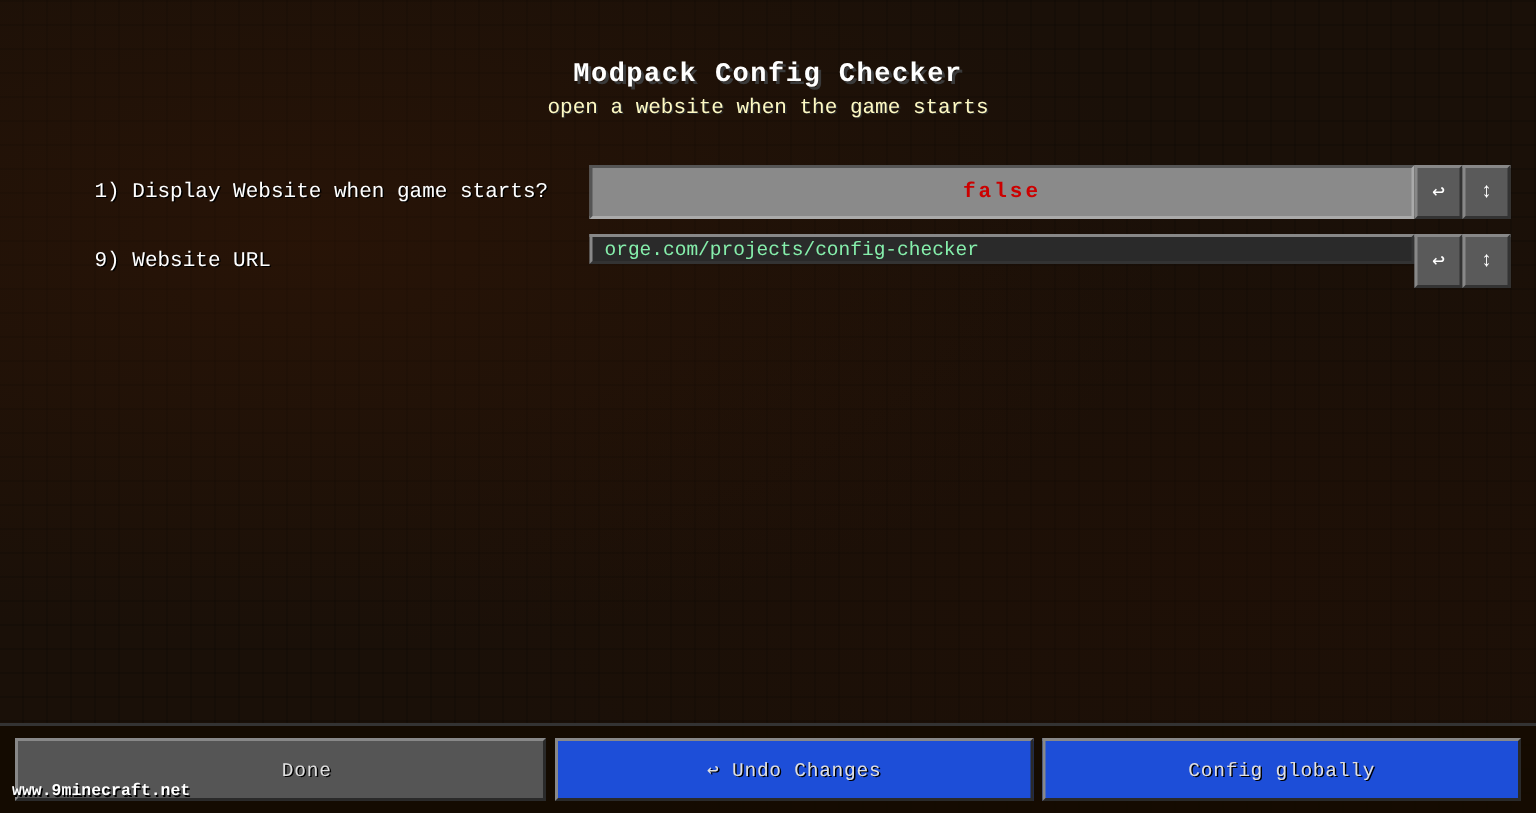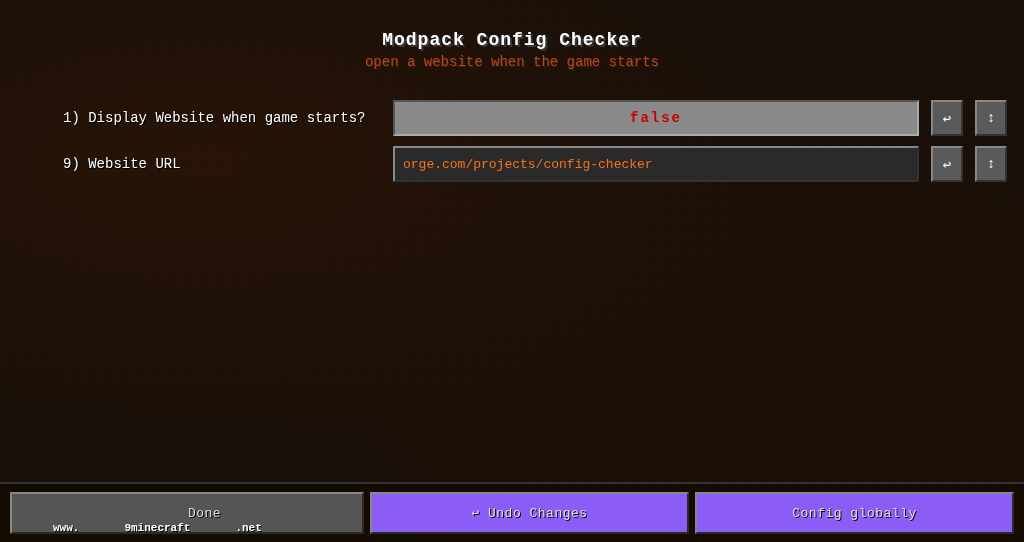--- a/index.html
+++ b/index.html
@@ -47,39 +47,39 @@
     }
 
     .container {
       position: relative;
       z-index: 1;
       width: 100%;
       height: 100%;
       display: flex;
       flex-direction: column;
       align-items: center;
-      padding: 30px 40px 0;
+      padding: 40px 40px 0;
     }
 
     .title-area {
       text-align: center;
       margin-bottom: 30px;
     }
 
     .title-main {
       color: #ffffff;
       font-size: 18px;
       font-weight: bold;
       letter-spacing: 1px;
       text-shadow: 2px 2px 0px #3a3a3a;
       font-family: 'Courier New', monospace;
     }
 
     .title-sub {
-      color: #c2410c;
+      color: #fef9c3;
       font-size: 14px;
       margin-top: 4px;
       text-shadow: 1px 1px 0px #2a2a2a;
       font-family: 'Courier New', monospace;
       text-align: center;
     }
 
     .config-area {
       width: 100%;
       max-width: 950px;
@@ -99,21 +99,21 @@
       font-family: 'Courier New', monospace;
       text-shadow: 1px 1px 0px #000;
       width: 320px;
       flex-shrink: 0;
     }
 
     .config-value-wrapper {
       display: flex;
       align-items: flex-start;
       flex: 1;
-      gap: 12px;
+      gap: 0;
     }
 
     .config-input-false {
       flex: 1;
       height: 36px;
       background: #8a8a8a;
       border: 2px solid #555;
       border-right-color: #aaa;
       border-bottom-color: #aaa;
       display: flex;
@@ -125,27 +125,27 @@
     .config-input-false span {
       color: #cc0000;
       font-size: 14px;
       font-weight: bold;
       font-family: 'Courier New', monospace;
       letter-spacing: 2px;
     }
 
     .config-input-text {
       flex: 1;
-      height: 36px;
+      height: 20px;
       background: #2a2a2a;
       border: 2px solid #888;
       border-right-color: #333;
       border-bottom-color: #333;
       padding: 0 8px;
-      color: #f97316;
+      color: #86efac;
       font-size: 13px;
       font-family: 'Courier New', monospace;
       outline: none;
     }
 
     .small-btn {
       width: 32px;
       height: 36px;
       background: #5a5a5a;
       border: 2px solid #888;
@@ -172,21 +172,21 @@
       display: flex;
       align-items: center;
       justify-content: space-between;
       padding: 8px 10px;
       gap: 6px;
     }
 
     .bottom-btn {
       flex: 1;
       height: 42px;
-      background: #8b5cf6;
+      background: #1d4ed8;
       border: 2px solid #888;
       border-right-color: #2a2a2a;
       border-bottom-color: #2a2a2a;
       color: #e0e0e0;
       font-size: 13px;
       font-family: 'Courier New', monospace;
       cursor: pointer;
       display: flex;
       align-items: center;
       justify-content: center;
@@ -207,21 +207,20 @@
       color: #cc0000;
       font-size: 11px;
       font-family: 'Courier New', monospace;
       font-weight: bold;
       text-shadow: 1px 1px 0 #000;
       z-index: 10;
     }
 
     .watermark span {
       color: #ffffff;
-      margin-left: 45px;
     }
   </style>
 </head>
 <body>
 
 <div class="bg"></div>
 
 <div class="container">
   <div class="title-area">
     <div class="title-main">Modpack Config Checker</div>

